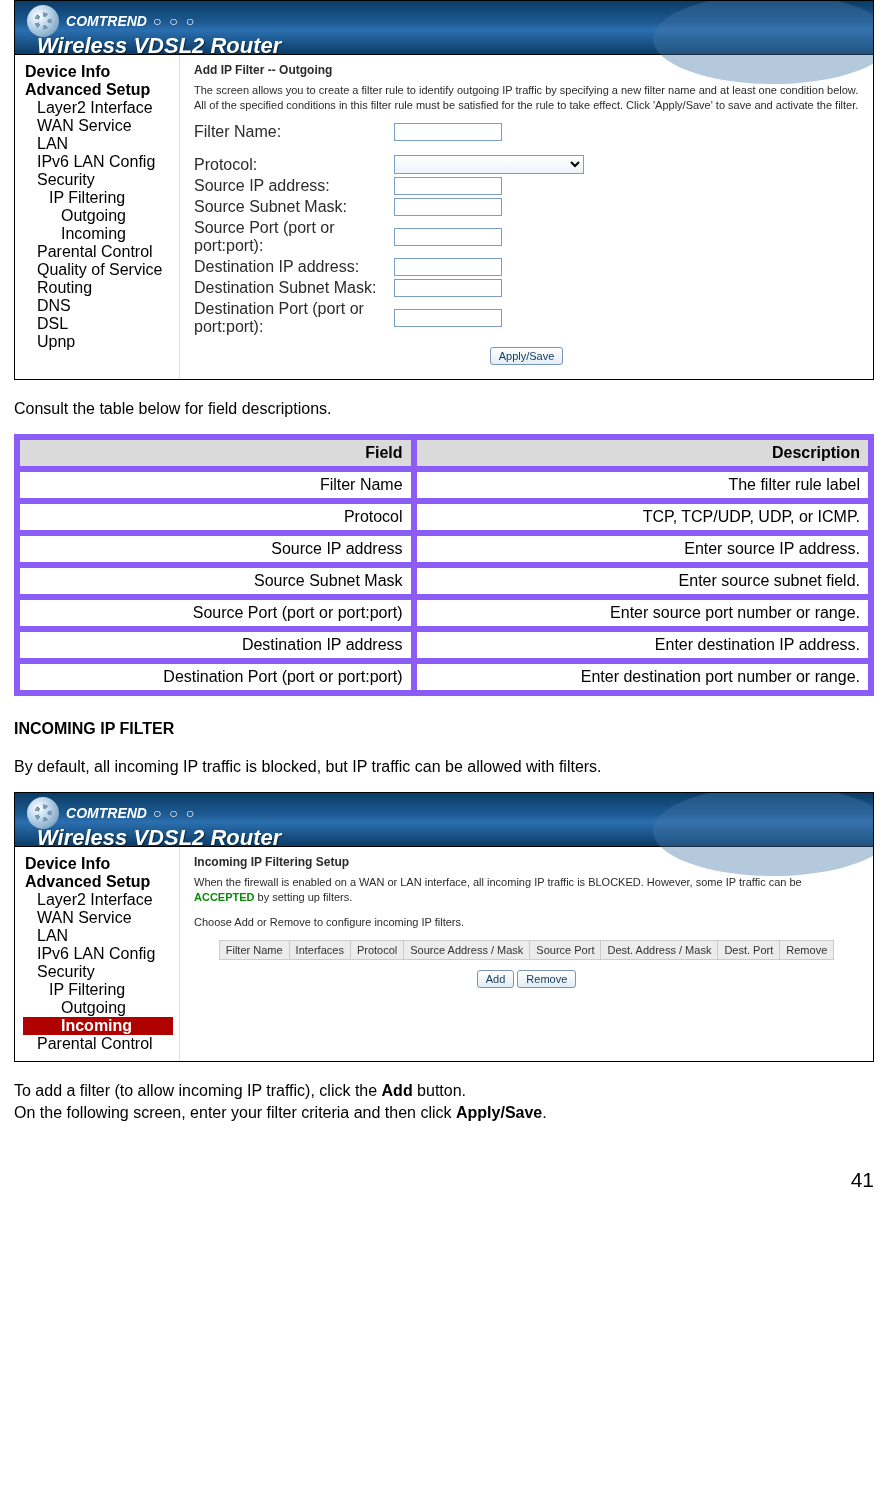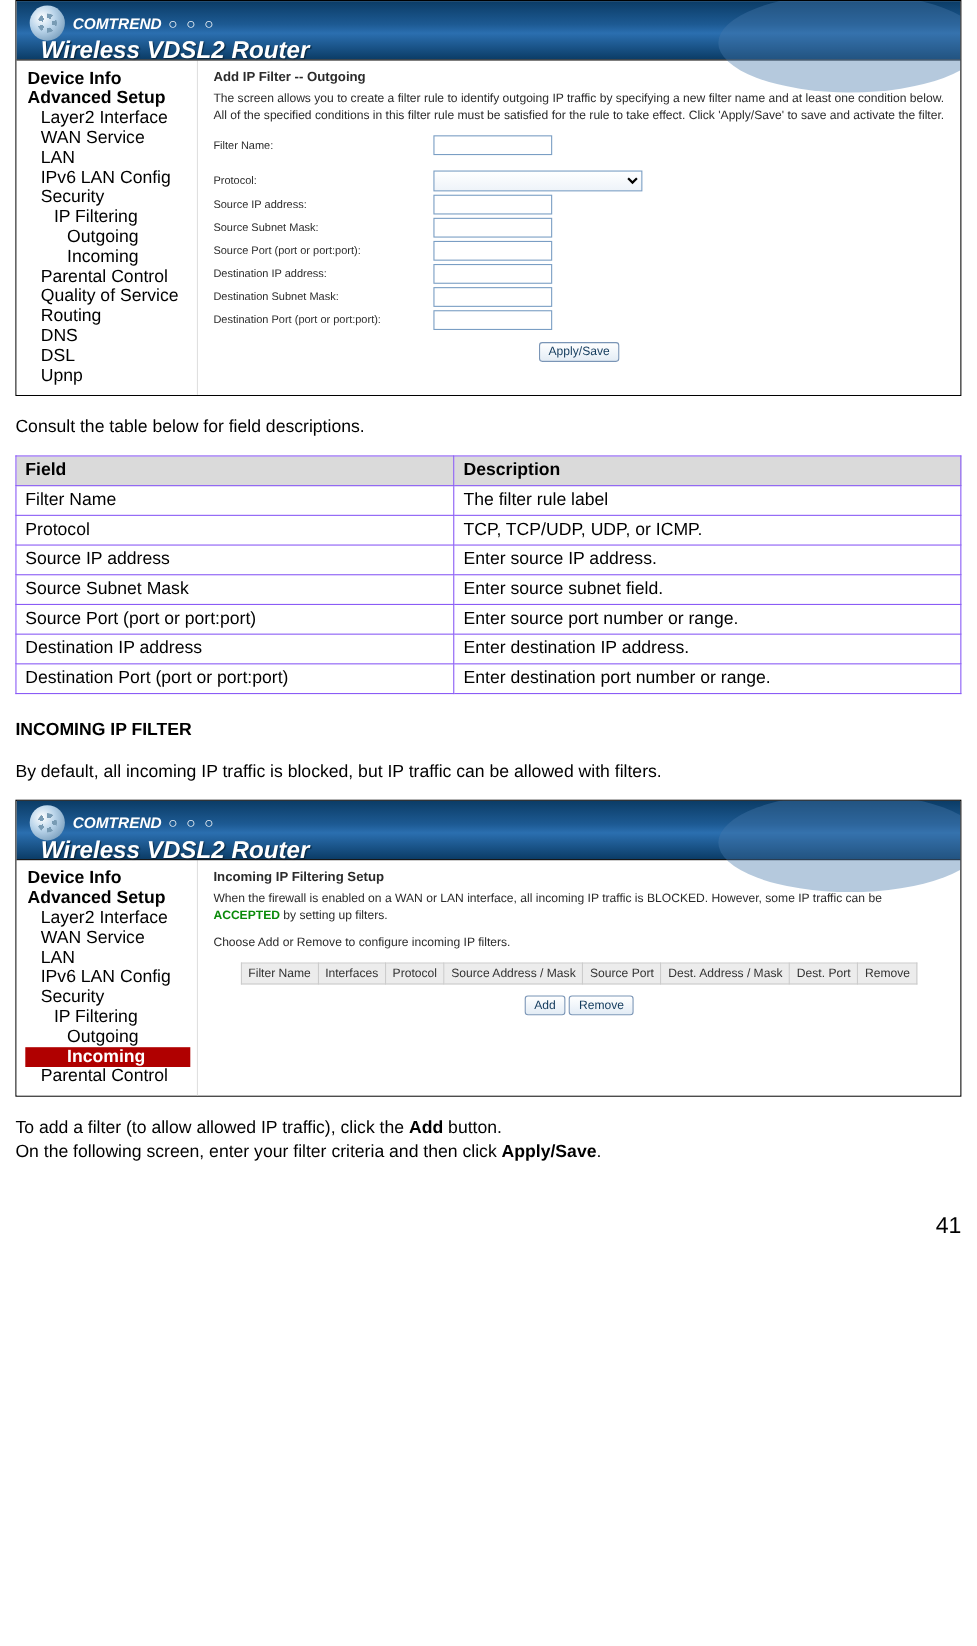--- a/index.html
+++ b/index.html
@@ -74,21 +74,21 @@
 
   .content-pane {
     flex:1;
     padding:8px 14px 12px 14px;
     color:#2b2b2b;
   }
   .content-pane .pg-title{ font-weight:bold; font-size:12px; margin-bottom:6px;}
   .content-pane p{ margin:0 0 10px 0; font-size:11px; line-height:15px;}
 
   .form-row{ display:flex; align-items:center; margin:3px 0;}
-  .form-row .lbl{ width:200px; font-size:10px;}
+  .form-row .lbl{ width:200px; font-size:16px;}
   .form-row input[type="text"]{
     width:102px; height:16px; border:1px solid #7a9ec4; font-size:11px; padding:0 2px;
   }
   .form-row select{
     width:190px; height:19px; border:1px solid #7a9ec4; font-size:11px;
     background:linear-gradient(#fff,#eef3f9);
   }
   .btn {
     display:inline-block; padding:2px 8px; font-size:11px;
     border:1px solid #7a95b6; border-radius:3px;
@@ -98,21 +98,21 @@
   .btn-row{ text-align:center; padding:8px 0 2px 0;}
 
   .inc-table{ border-collapse:collapse; font-size:11px; color:#333;}
   .inc-table td{ border:1px solid #ccc; background:#ececec; padding:3px 6px; white-space:nowrap;}
   .inc-btn-row{ text-align:center; padding:10px 0 24px 0;}
   .accepted{ color:#0a8a0a; font-weight:bold;}
 
   
   .doc-p{ font-size:16px; line-height:22px; margin:0 0 14px 0;}
   .desc-tbl{ width:100%; border-collapse:collapse; font-size:16px; margin:0 0 24px 0;}
-  .desc-tbl th,.desc-tbl td{ border:1px solid #8b5cf6; padding:4px 8px; text-align:left;}
+  .desc-tbl th,.desc-tbl td{ border:6px solid #8b5cf6; padding:4px 8px; text-align:right;}
   .desc-tbl th{ background:#dadada; font-weight:bold;}
   .sect-h{ font-weight:bold; font-size:16px; margin:0 0 18px 0;}
   .page-num{ text-align:right; font-size:21px; padding:30px 0 14px 0;}
   b.inb{font-weight:bold;}
 </style>
 </head>
 <body>
 
 <div class="router-shot">
   <div class="router-header">
@@ -275,19 +275,19 @@
       </div>
       <div class="inc-btn-row">
         <span class="btn">Add</span>
         <span class="btn">Remove</span>
       </div>
     </div>
   </div>
 </div>
 
 <p class="doc-p" style="margin-bottom:0">
-  <span>To add a filter (to allow allowed IP traffic), click the </span><b class="inb">Add</b><span> button.</span>
+  <span>To add a filter (to allow incoming IP traffic), click the </span><b class="inb">Add</b><span> button.</span>
 </p>
 <p class="doc-p">
   <span>On the following screen, enter your filter criteria and then click </span><b class="inb">Apply/Save</b><span>.</span>
 </p>
 
 <div class="page-num">41</div>
 
 </body></html>

